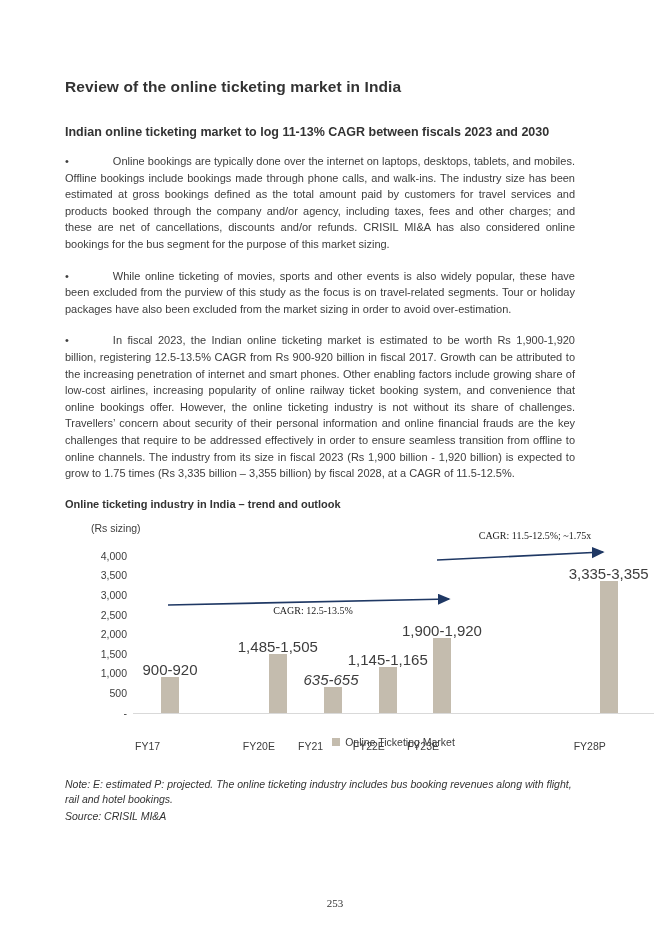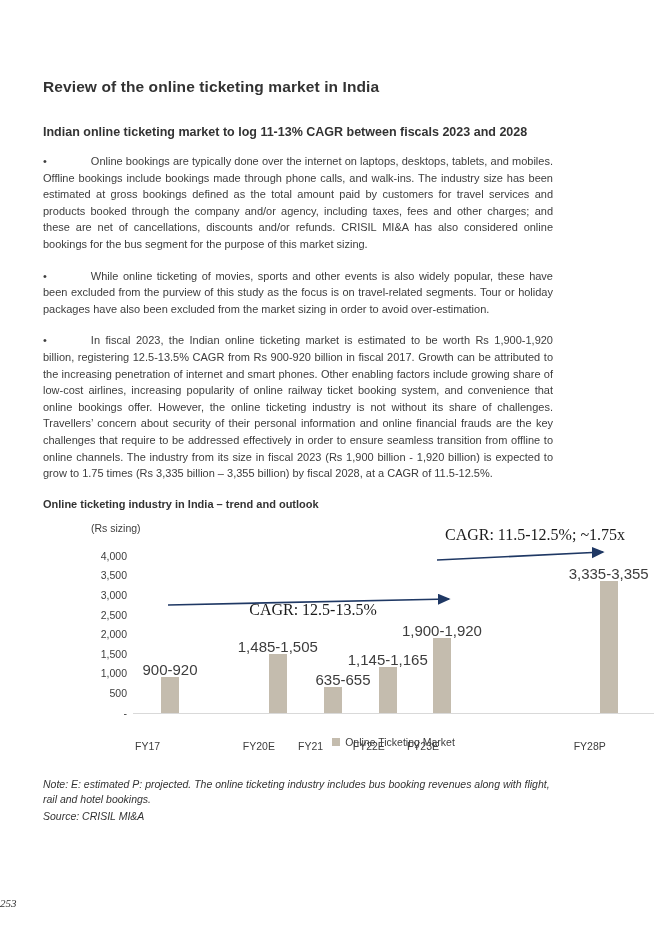--- a/index.html
+++ b/index.html
@@ -6,21 +6,21 @@
   .page{
     position:relative;
     width:670px;height:947px;
     background:#ffffff;
     font-family:"Liberation Sans", sans-serif;
     color:#3a3a3a;
     overflow:hidden;
     box-sizing:border-box;
     padding-top:78px;
   }
-  .content{margin-left:43px;width:510px;}
+  .content{margin-left:65px;width:510px;}
   .doc-title{
     font-size:15.5px;font-weight:bold;color:#333333;
     margin:0 0 23px 0;line-height:18px;letter-spacing:0.1px;
   }
   .doc-subtitle{
     font-size:12.5px;font-weight:bold;color:#333333;
     margin:0 0 8px 0;line-height:26px;
   }
   .bullet-para{
     font-size:11px;line-height:16.6px;text-align:justify;
@@ -58,43 +58,43 @@
     font-size:10.5px;color:#3d3d3d;margin-top:20px;
   }
   .legend-row{
     position:absolute;display:flex;align-items:center;justify-content:center;gap:5px;
   }
   .legend-swatch{width:8px;height:8px;}
   .legend-label{font-size:10.5px;color:#3d3d3d;}
   .cagr-label{
     position:absolute;transform:translate(-50%,-50%);
     font-family:"Liberation Serif", serif;
-    font-size:16px;color:#1a1a1a;white-space:nowrap;
+    font-size:10px;color:#1a1a1a;white-space:nowrap;
   }
   .arrow-svg{position:absolute;left:0;top:0;}
   .note-block{
     margin-top:5px;
     font-size:10.5px;font-style:italic;line-height:15.5px;color:#333333;
   }
   .source-line{
     font-size:10.5px;font-style:italic;line-height:15.5px;color:#333333;
     margin-top:1px;
   }
   .page-number{
-    position:absolute;left:0;bottom:38px;width:670px;text-align:left;
-    font-family:"Liberation Serif", serif;font-size:11px;color:#333333;font-style:italic;
+    position:absolute;left:0;bottom:38px;width:670px;text-align:center;
+    font-family:"Liberation Serif", serif;font-size:11px;color:#333333;
   }
 </style>
 </head>
 <body>
 
 <div class="page">
   <div class="content">
     <h1 class="doc-title">Review of the online ticketing market in India</h1>
-    <h2 class="doc-subtitle">Indian online ticketing market to log 11-13% CAGR between fiscals 2023 and 2028</h2>
+    <h2 class="doc-subtitle">Indian online ticketing market to log 11-13% CAGR between fiscals 2023 and 2030</h2>
 
     <div class="bullet-para">
       <span class="bullet-glyph">•</span><span class="bullet-tab"></span><span>Online bookings are typically done over the internet on laptops, desktops, tablets, and mobiles. Offline bookings include bookings made through phone calls, and walk-ins. The industry size has been estimated at gross bookings defined as the total amount paid by customers for travel services and products booked through the company and/or agency, including taxes, fees and other charges; and these are net of cancellations, discounts and/or refunds. CRISIL MI&amp;A has also considered online bookings for the bus segment for the purpose of this market sizing.</span>
     </div>
     <div class="bullet-para">
       <span class="bullet-glyph">•</span><span class="bullet-tab"></span><span>While online ticketing of movies, sports and other events is also widely popular, these have been excluded from the purview of this study as the focus is on travel-related segments. Tour or holiday packages have also been excluded from the market sizing in order to avoid over-estimation.</span>
     </div>
     <div class="bullet-para">
       <span class="bullet-glyph">•</span><span class="bullet-tab"></span><span>In fiscal 2023, the Indian online ticketing market is estimated to be worth Rs 1,900-1,920 billion, registering 12.5-13.5% CAGR from Rs 900-920 billion in fiscal 2017. Growth can be attributed to the increasing penetration of internet and smart phones. Other enabling factors include growing share of low-cost airlines, increasing popularity of online railway ticket booking system, and convenience that online bookings offer. However, the online ticketing industry is not without its share of challenges. Travellers’ concern about security of their personal information and online financial frauds are the key challenges that require to be addressed effectively in order to ensure seamless transition from offline to online channels. The industry from its size in fiscal 2023 (Rs 1,900 billion - 1,920 billion) is expected to grow to 1.75 times (Rs 3,335 billion – 3,355 billion) by fiscal 2028, at a CAGR of 11.5-12.5%.</span>
     </div>
@@ -114,21 +114,21 @@
       <div class="ytick" style="top: 49.625px;">3,500</div>
       <div class="ytick" style="top: 30px;">4,000</div>
       <div class="baseline" style="left: 48px; top: 193px; width: 521px; background: rgb(217, 217, 217);"></div>
       <div class="bar" style="left: 75.991px; width: 18px; height: 35.7175px; top: 157.282px; background: rgb(196, 188, 174);"></div>
       <div class="bar-label" style="left: 37.991px; top: 141.282px;">900-920</div>
       <div class="xlabel" style="left: 49.991px; top: 200px;">FY17</div>
       <div class="bar" style="left: 183.838px; width: 18px; height: 58.6788px; top: 134.321px; background: rgb(196, 188, 174);"></div>
       <div class="bar-label" style="left: 145.838px; top: 118.321px;">1,485-1,505</div>
       <div class="xlabel" style="left: 157.838px; top: 200px;">FY20E</div>
       <div class="bar" style="left: 239.064px; width: 18px; height: 25.3163px; top: 167.684px; background: rgb(196, 188, 174);"></div>
-      <div class="bar-label" style="left: 211px; top: 151.684px;">635-655</div>
+      <div class="bar-label" style="left: 199px; top: 151.684px; font-style: italic;">635-655</div>
       <div class="xlabel" style="left: 213.064px; top: 200px;">FY21</div>
       <div class="bar" style="left: 293.769px; width: 18px; height: 45.3338px; top: 147.666px; background: rgb(196, 188, 174);"></div>
       <div class="bar-label" style="left: 255.769px; top: 131.666px;">1,145-1,165</div>
       <div class="xlabel" style="left: 267.769px; top: 200px;">FY22E</div>
       <div class="bar" style="left: 347.953px; width: 18px; height: 74.9675px; top: 118.032px; background: rgb(196, 188, 174);"></div>
       <div class="bar-label" style="left: 309.953px; top: 102.032px;">1,900-1,920</div>
       <div class="xlabel" style="left: 321.953px; top: 200px;">FY23E</div>
       <div class="bar" style="left: 514.673px; width: 18px; height: 131.291px; top: 61.7088px; background: rgb(196, 188, 174);"></div>
       <div class="bar-label" style="left: 476.673px; top: 45.7088px;">3,335-3,355</div>
       <div class="xlabel" style="left: 488.673px; top: 200px;">FY28P</div>

